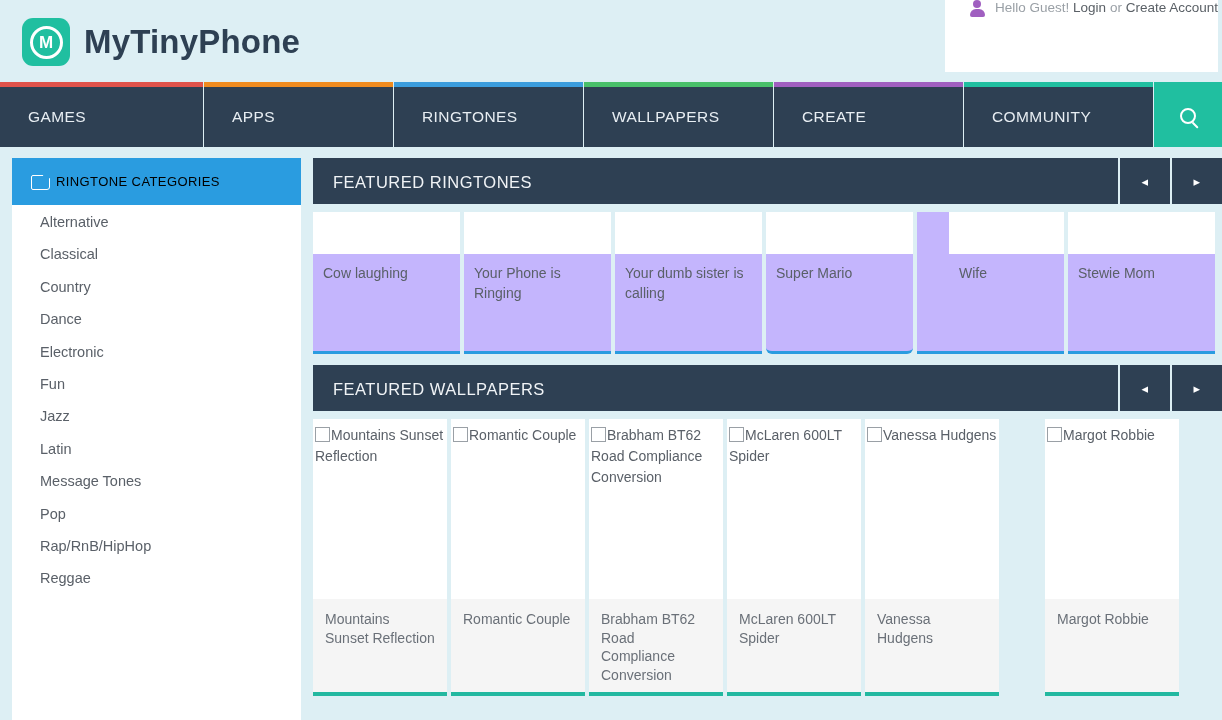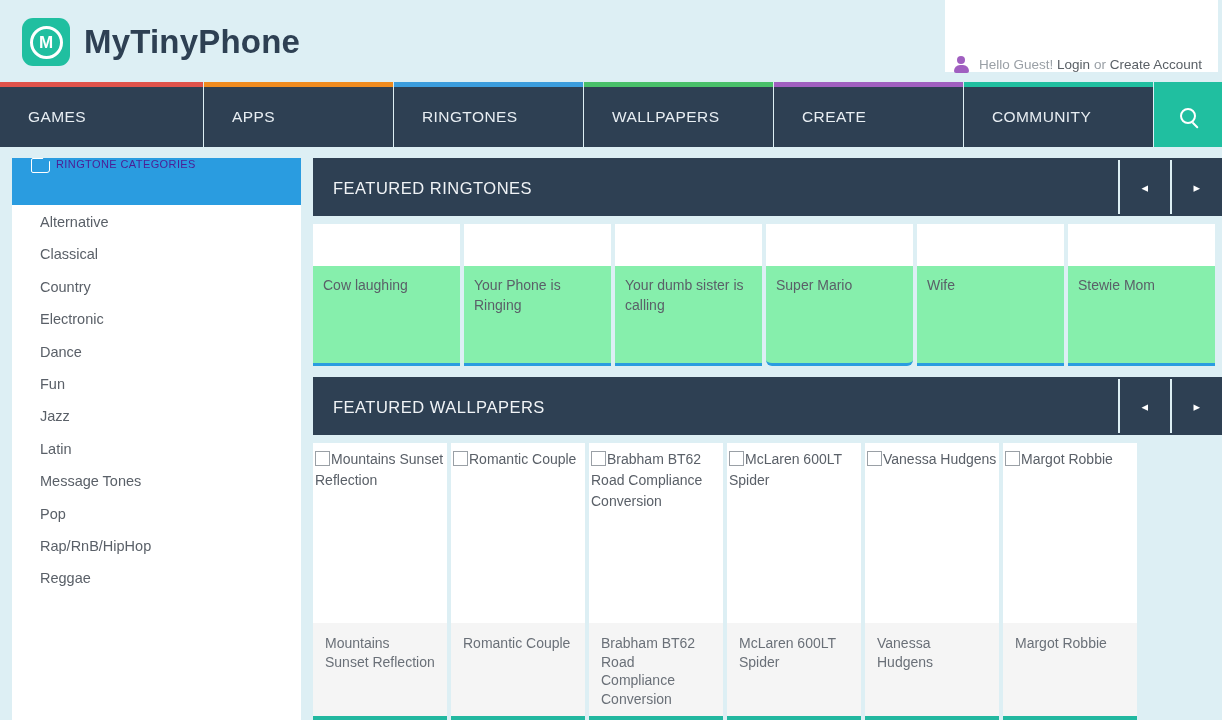--- a/index.html
+++ b/index.html
@@ -45,22 +45,22 @@
     color: #2e4053;
     letter-spacing: 0.2px;
     white-space: nowrap;
   }
 
   .account-box {
     position: absolute;
     left: 945px; top: 0;
     width: 273px; height: 72px;
     background: #ffffff;
-    display: flex; align-items: flex-end;
-    padding-left: 8px;
+    display: flex; align-items: flex-start;
+    padding-left: 24px;
   }
   .user-icon {
     width: 15px; height: 16px;
     position: relative;
     flex: none;
     margin-right: 11px;
   }
   .user-icon::before {
     content: "";
     position: absolute;
@@ -148,23 +148,24 @@
   .sidebar {
     width: 289px;
     flex: none;
     background: #ffffff;
     min-height: 636px;
   }
   .sidebar-head {
     background: #2a9ce0;
     height: 47px;
     display: flex;
+    align-items: center;
     padding-left: 19px;
-    color: #4c1d95;
-    font-size: 11px;
+    color: #000000;
+    font-size: 13px;
     letter-spacing: 0.4px;
   }
   .folder-icon {
     width: 17px; height: 13px;
     position: relative;
     margin-right: 8px;
     flex: none;
   }
   .folder-icon::before {
     content: "";
@@ -184,21 +185,21 @@
     line-height: 1.2;
   }
 
   
   .main {
     width: 909px;
     flex: none;
   }
   .panel-head {
     background: #2e4053;
-    height: 58px;
+    height: 46px;
     display: flex;
     align-items: center;
     color: #f0f3f6;
     font-size: 16.5px;
     letter-spacing: 0.5px;
   }
   .panel-title {
     flex: 1;
     padding-left: 20px;
     padding-top: 2px;
@@ -219,21 +220,21 @@
     display: flex;
     gap: 4px;
     margin-top: 8px;
     overflow: hidden;
   }
 
   
   .rt-card {
     width: 147px;
     flex: none;
-    background: #86efac;
+    background: #c4b5fd;
     height: 142px;
     border-bottom: 3px solid #2a9ce0;
     cursor: pointer;
     position: relative;
   }
   .rt-thumb {
     height: 42px;
     background: #ffffff;
   }
   .rt-title {
@@ -332,22 +333,22 @@
 
   <div class="sidebar">
     <div class="sidebar-head">
       <span class="folder-icon"></span>
       <span>RINGTONE CATEGORIES</span>
     </div>
     <div class="cat-list" id="cat-root">
         <div class="cat-item">Alternative</div>
         <div class="cat-item">Classical</div>
         <div class="cat-item">Country</div>
+        <div class="cat-item">Dance</div>
         <div class="cat-item">Electronic</div>
-        <div class="cat-item">Dance</div>
         <div class="cat-item">Fun</div>
         <div class="cat-item">Jazz</div>
         <div class="cat-item">Latin</div>
         <div class="cat-item">Message Tones</div>
         <div class="cat-item">Pop</div>
         <div class="cat-item">Rap/RnB/HipHop</div>
         <div class="cat-item">Reggae</div>
       </div>
   </div>
 
@@ -368,21 +369,21 @@
           <div class="rt-title">Your Phone is Ringing</div>
         </div>
         <div class="rt-card" style="border-bottom-color: rgb(42, 156, 224);">
           <div class="rt-thumb"></div>
           <div class="rt-title">Your dumb sister is calling</div>
         </div>
         <div class="rt-card" style="border-bottom-color: rgb(42, 156, 224); border-radius: 6px;">
           <div class="rt-thumb"></div>
           <div class="rt-title">Super Mario</div>
         </div>
-        <div class="rt-card" style="border-bottom-color: rgb(42, 156, 224);">
+        <div class="rt-card" style="border-bottom-color: rgb(42, 156, 224); padding-left: 32px;">
           <div class="rt-thumb"></div>
           <div class="rt-title">Wife</div>
         </div>
         <div class="rt-card" style="border-bottom-color: rgb(42, 156, 224);">
           <div class="rt-thumb"></div>
           <div class="rt-title">Stewie Mom</div>
         </div>
       </div>
 
     <div class="panel-head" style="margin-top:11px">
@@ -404,20 +405,20 @@
           <div class="wp-title">Brabham BT62 Road Compliance Conversion</div>
         </div>
         <div class="wp-card" style="border-bottom-color: rgb(34, 184, 160);">
           <div class="wp-broken"><span class="broken-icon"></span><span>McLaren 600LT Spider</span></div>
           <div class="wp-title">McLaren 600LT Spider</div>
         </div>
         <div class="wp-card" style="border-bottom-color: rgb(34, 184, 160);">
           <div class="wp-broken"><span class="broken-icon"></span><span>Vanessa Hudgens</span></div>
           <div class="wp-title">Vanessa Hudgens</div>
         </div>
-        <div class="wp-card" style="border-bottom-color: rgb(34, 184, 160);">
+        <div class="wp-card" style="border-bottom-color: rgb(34, 184, 160); margin-left: 42px;">
           <div class="wp-broken"><span class="broken-icon"></span><span>Margot Robbie</span></div>
           <div class="wp-title">Margot Robbie</div>
         </div>
       </div>
 
   </div>
 </div>
 
 </body></html>

